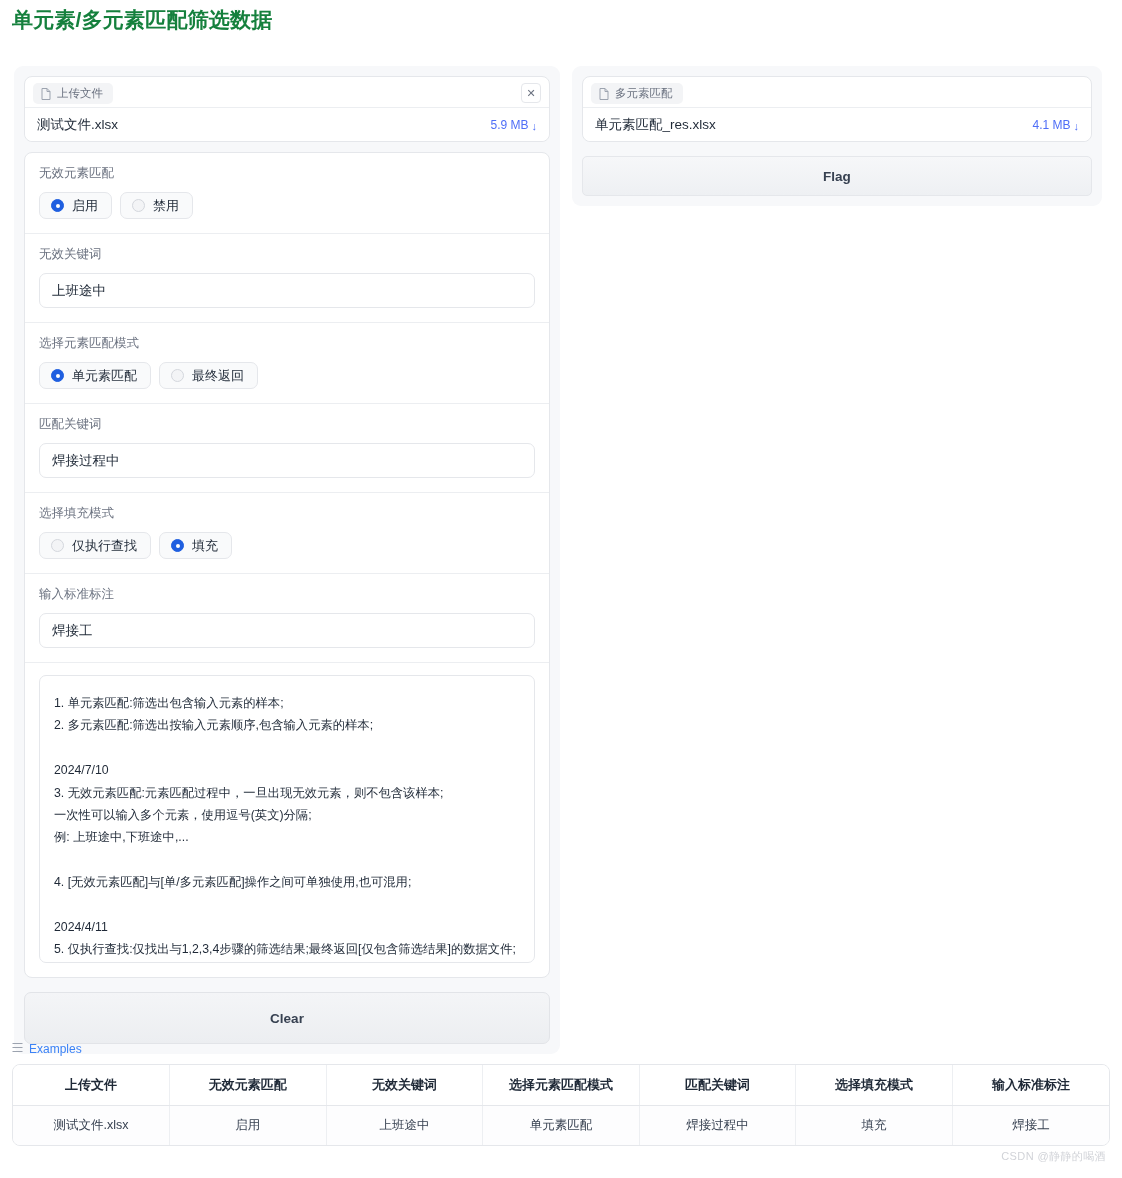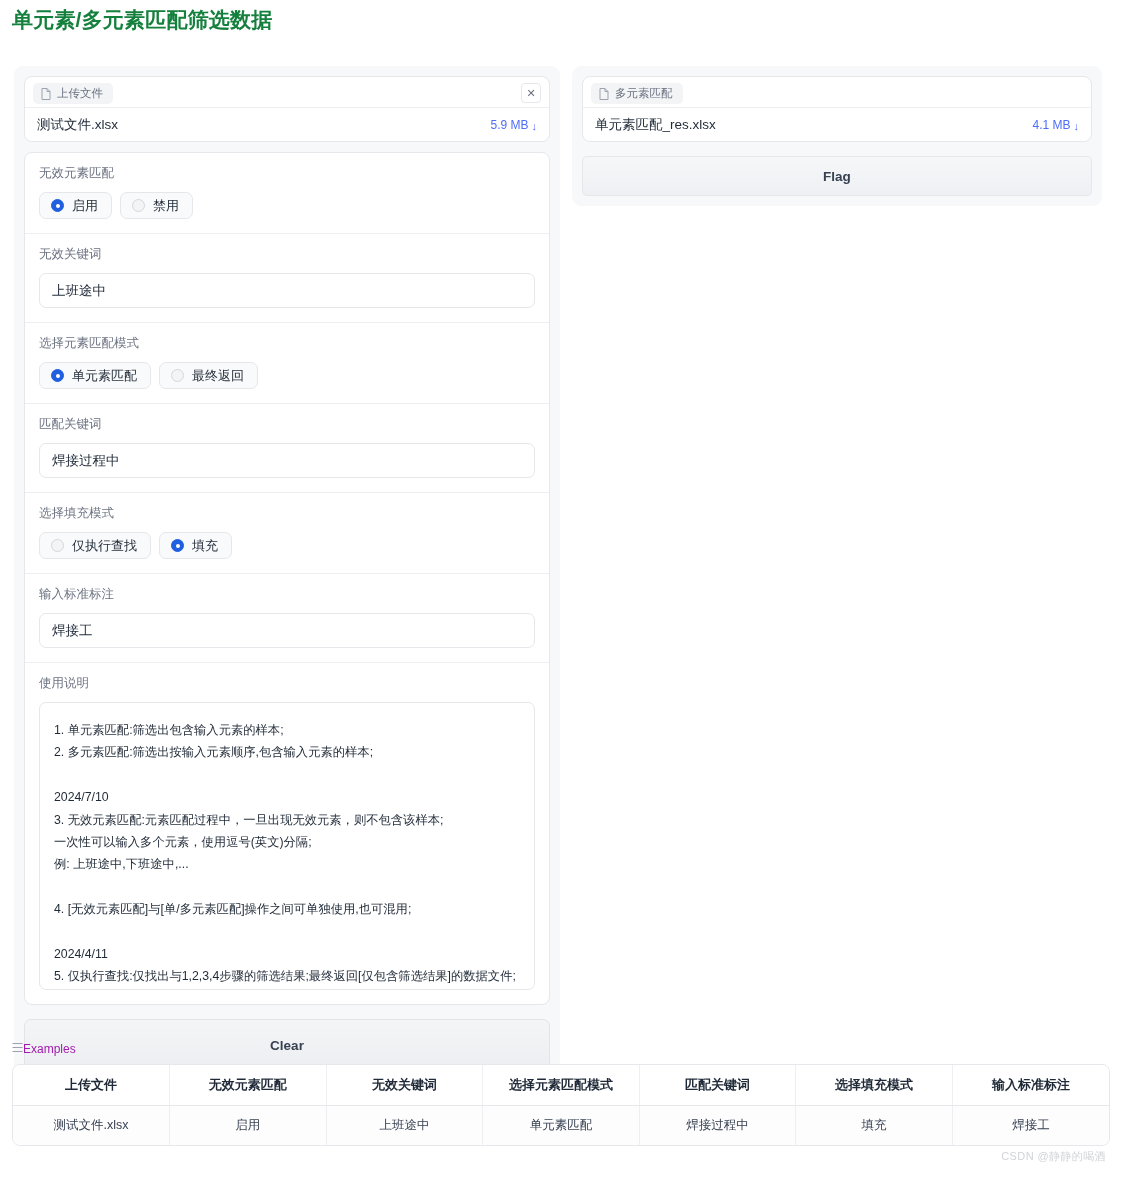--- a/index.html
+++ b/index.html
@@ -258,22 +258,23 @@
     background: #f7f8fa;
     border-radius: 9px;
     padding: 10px;
     box-sizing: border-box;
   }
 
   
   .examples-head {
     display: flex;
     align-items: center;
+    gap: 6px;
     font-size: 12px;
-    color: #a21caf;
+    color: #3b82f6;
     margin: 16px 0 8px 12px;
   }
   .examples-wrap {
     margin: 0 12px;
     border: 1px solid #e5e7eb;
     border-radius: 8px;
     overflow: hidden;
     background: #ffffff;
   }
   table.examples {
@@ -396,21 +397,20 @@
             </label>
           </div>
         </div>
 
         <div class="form-row">
           <span class="field-label">输入标准标注</span>
           <input class="text-input" type="text" value="焊接工" style="">
         </div>
 
         <div class="form-row">
-          <span class="field-label">使用说明</span>
           <div class="textarea-box">1. 单元素匹配:筛选出包含输入元素的样本;
 2. 多元素匹配:筛选出按输入元素顺序,包含输入元素的样本;
 
 2024/7/10
 3. 无效元素匹配:元素匹配过程中，一旦出现无效元素，则不包含该样本;
 一次性可以输入多个元素，使用逗号(英文)分隔;
 例: 上班途中,下班途中,...
 
 4. [无效元素匹配]与[单/多元素匹配]操作之间可单独使用,也可混用;
 

